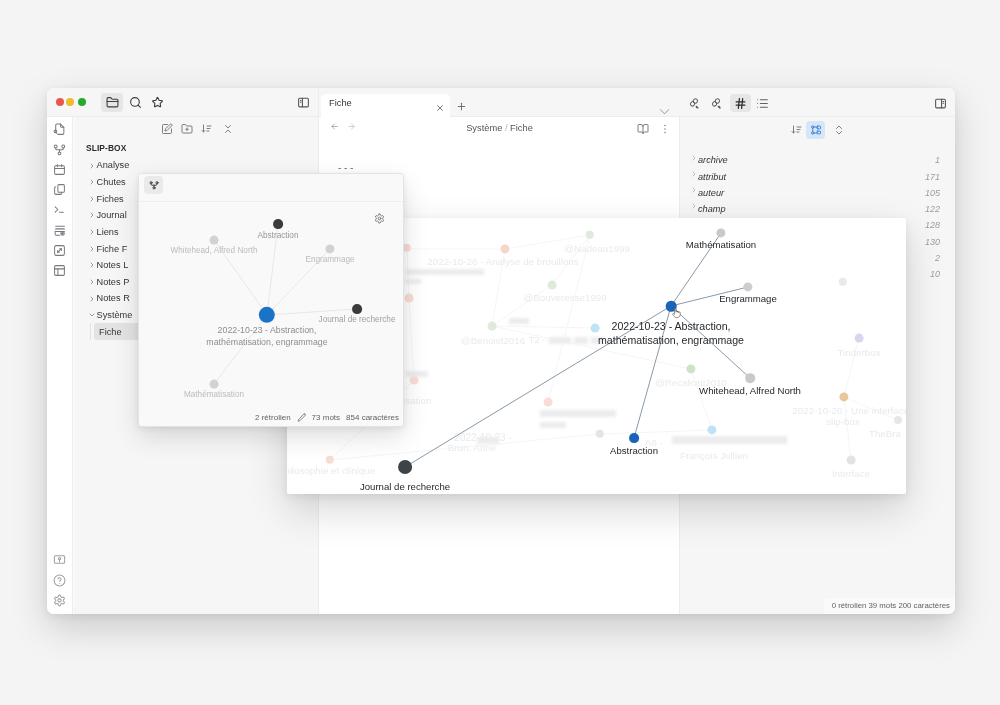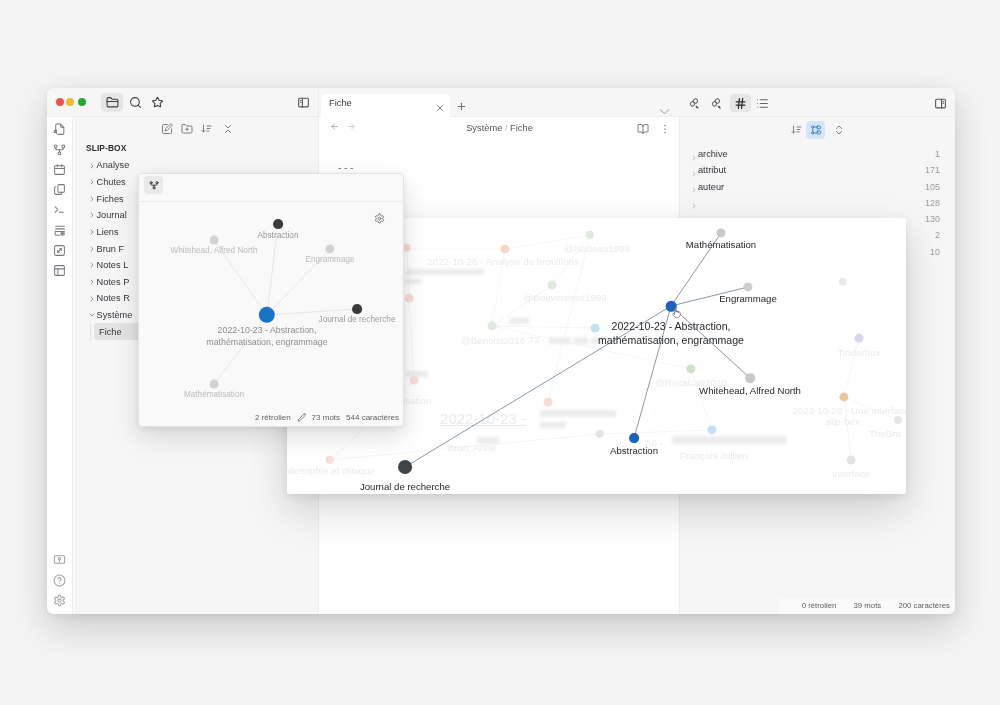--- a/index.html
+++ b/index.html
@@ -62,28 +62,28 @@
   .right{position:absolute;left:632px;top:29px;width:276px;height:497px;background:#f6f6f6;border-left:1px solid #ededed;}
   .rtabbar{position:absolute;left:0;top:-29px;width:276px;height:29px;background:#f6f6f6;border-bottom:1px solid #ededed;}
   .rtab{position:absolute;top:6px;width:21px;height:18px;border-radius:4px;
         display:flex;align-items:center;justify-content:center;}
   .rtab.active{background:#e6e6e6;}
   .r-tools{position:absolute;left:0;top:0;width:276px;height:26px;}
   .rtool{position:absolute;top:4px;width:19px;height:18px;border-radius:4px;
          display:flex;align-items:center;justify-content:center;}
   .rtool.on{background:#d7e6f7;}
   .taglist{position:absolute;left:0;top:32px;width:276px;}
-  .tagrow{position:relative;height:16.3px;display:flex;align-items:flex-start;padding-left:10px;}
+  .tagrow{position:relative;height:16.3px;display:flex;align-items:flex-end;padding-left:10px;font-style:italic;}
   .tagrow .chev{position:absolute;left:10px;top:4.5px;width:8px;height:8px;}
   .tagrow .tname{margin-left:8px;font-size:9.2px;color:#31343a;}
   .tagrow .tcount{position:absolute;right:16px;font-size:9px;color:#9a9da2;}
 
   
   .statusbar{position:absolute;right:0;bottom:0;padding:3px 5px 4px 8px;font-size:7.8px;color:#5e6167;background:#fafafa;border-top-left-radius:4px;}
-  .statusbar span{margin-left:15px;}
+  .statusbar span{margin-left:0;}
 
   
   .pop{position:absolute;background:#f9f9f9;border:1px solid #e3e3e3;border-radius:4px;
        box-shadow:0 10px 26px rgba(0,0,0,.13),0 2px 6px rgba(0,0,0,.07);overflow:hidden;}
   .pop-small{left:138px;top:173px;width:266px;height:254px;}
   .pop-hdr{position:absolute;left:0;top:0;width:100%;height:28px;border-bottom:1px solid #ededed;background:#f9f9f9;}
   .pop-hdr .hb{position:absolute;left:5px;top:2px;width:19px;height:18px;border-radius:4px;background:#eaeaea;display:flex;align-items:center;justify-content:center;}
   .graphbody{position:absolute;left:0;top:28px;right:0;bottom:0;overflow:hidden;}
   .pop-foot{position:absolute;left:0;bottom:0;width:100%;height:17px;display:flex;align-items:center;justify-content:flex-end;padding-right:4px;font-size:8.0px;color:#5e6167;gap:6px;background:#f9f9f9;}
   .gear{position:absolute;right:18px;top:8px;width:11px;height:11px;}
@@ -279,21 +279,21 @@
           <div class="trow">
             <svg class="chev" viewBox="0 0 24 24" fill="none" stroke="#80838a" stroke-width="2.4" stroke-linecap="round" stroke-linejoin="round">
               <path d="m9 18 6-6-6-6"></path>
             </svg>
             <span class="lbl">Liens</span>
           </div>
           <div class="trow">
             <svg class="chev" viewBox="0 0 24 24" fill="none" stroke="#80838a" stroke-width="2.4" stroke-linecap="round" stroke-linejoin="round">
               <path d="m9 18 6-6-6-6"></path>
             </svg>
-            <span class="lbl">Brun F</span>
+            <span class="lbl">Fiche F</span>
           </div>
           <div class="trow">
             <svg class="chev" viewBox="0 0 24 24" fill="none" stroke="#80838a" stroke-width="2.4" stroke-linecap="round" stroke-linejoin="round">
               <path d="m9 18 6-6-6-6"></path>
             </svg>
             <span class="lbl">Notes L</span>
           </div>
           <div class="trow">
             <svg class="chev" viewBox="0 0 24 24" fill="none" stroke="#80838a" stroke-width="2.4" stroke-linecap="round" stroke-linejoin="round">
               <path d="m9 18 6-6-6-6"></path>
@@ -473,20 +473,27 @@
             </svg>
             <span class="tname">attribut</span>
             <span class="tcount">171</span>
           </div>
           <div class="tagrow">
             <svg class="chev" viewBox="0 0 24 24" fill="none" stroke="#a9acb1" stroke-width="2.4" stroke-linecap="round" stroke-linejoin="round">
               <path d="m9 18 6-6-6-6"></path>
             </svg>
             <span class="tname">auteur</span>
             <span class="tcount">105</span>
+          </div>
+          <div class="tagrow">
+            <svg class="chev" viewBox="0 0 24 24" fill="none" stroke="#a9acb1" stroke-width="2.4" stroke-linecap="round" stroke-linejoin="round">
+              <path d="m9 18 6-6-6-6"></path>
+            </svg>
+            <span class="tname">champ</span>
+            <span class="tcount">122</span>
           </div>
           <div class="tagrow">
             <svg class="chev" viewBox="0 0 24 24" fill="none" stroke="#a9acb1" stroke-width="2.4" stroke-linecap="round" stroke-linejoin="round">
               <path d="m9 18 6-6-6-6"></path>
             </svg>
             <span class="tname"></span>
             <span class="tcount">128</span>
           </div>
           <div class="tagrow">
             <svg class="chev" viewBox="0 0 24 24" fill="none" stroke="#a9acb1" stroke-width="2.4" stroke-linecap="round" stroke-linejoin="round">
@@ -579,21 +586,21 @@
         <div class="glabel" style="left: 427px; top: 232px; font-size: 9.8px; color: rgb(233, 234, 236);">François Jullien</div>
         <div class="glabel" style="left: 367px; top: 219px; font-size: 9.8px; color: rgb(233, 234, 236);">A6 -</div>
         <div class="glabel" style="left: 572px; top: 129px; font-size: 9.8px; color: rgb(233, 234, 236);">Tinderbox</div>
         <div class="glabel" style="left: 575px; top: 187px; font-size: 9.8px; color: rgb(233, 234, 236);">2022-10-20 - Une interface pour</div>
         <div class="glabel" style="left: 556px; top: 198px; font-size: 9.8px; color: rgb(233, 234, 236);">slip-box</div>
         <div class="glabel" style="left: 564px; top: 250px; font-size: 9.8px; color: rgb(233, 234, 236);">Interface</div>
         <div class="glabel" style="left: 185px; top: 224px; font-size: 9.8px; color: rgb(233, 234, 236);">Brun, Anne</div>
         <div class="glabel" style="left: 598px; top: 210px; font-size: 9.8px; color: rgb(233, 234, 236);">TheBra</div>
         <div class="glabel" style="left: 103px; top: 162px; font-size: 9.8px; color: rgb(233, 234, 236);">0-28 -</div>
         <div class="glabel" style="left: 115px; top: 177px; font-size: 9.8px; color: rgb(233, 234, 236);">llectualisation</div>
-        <div class="glabel" style="left: 196px; top: 192px; font-size: 15px; color: rgb(233, 234, 236); text-decoration: underline;">2022-10-23 -</div>
+        <div class="glabel" style="left: 196px; top: 214px; font-size: 10px; color: rgb(233, 234, 236);">2022-10-23 -</div>
         <div class="glabel" style="left: 28px; top: 247px; font-size: 9.8px; color: rgb(233, 234, 236);">-23 - Philosophie et clinique</div>
         <svg class="glines" width="619" height="276">
           <line x1="384" y1="88" x2="434" y2="15" stroke="#8a9aa8" stroke-width="1"></line>
           <line x1="384" y1="88" x2="461" y2="69" stroke="#8a9aa8" stroke-width="1"></line>
           <line x1="384" y1="88" x2="463" y2="160" stroke="#8a9aa8" stroke-width="1"></line>
           <line x1="384" y1="88" x2="347" y2="220" stroke="#8a9aa8" stroke-width="1"></line>
           <line x1="384" y1="88" x2="118" y2="249" stroke="#8a9aa8" stroke-width="1"></line>
         </svg>
         <div class="gnode" style="left: 384px; top: 88px; width: 10.6px; height: 10.6px; background: rgb(27, 99, 184);"></div>
         <div class="glabel" style="left: 384px; top: 101px; font-size: 10.6px; color: rgb(38, 40, 44); line-height: 1.35;">2022-10-23 - Abstraction,<br>mathématisation, engrammage</div>
@@ -651,16 +658,16 @@
         <div class="glabel" style="left: 128px; top: 123px; font-size: 8.8px; color: rgb(138, 141, 146); line-height: 1.35;">2022-10-23 - Abstraction,<br>mathématisation, engrammage</div>
         <div class="gnode" style="left: 75px; top: 182px; width: 8.8px; height: 8.8px; background: rgb(210, 210, 210);"></div>
         <div class="glabel" style="left: 75px; top: 187px; font-size: 8.2px; color: rgb(185, 188, 191); line-height: 1.35;">Mathématisation</div>
       </div>
     <div class="pop-foot">
       <span>2 rétrolien</span>
       <svg width="9" height="9" viewBox="0 0 24 24" fill="none" stroke="#5e6167" stroke-width="2" stroke-linecap="round" stroke-linejoin="round">
           <path d="M21.17 2.83a3 3 0 0 1 0 4.24L7.5 20.74l-4.5 1.26 1.26-4.5L17.93 2.83a3 3 0 0 1 3.24 0z"></path>
         </svg>
       <span>73 mots</span>
-      <span>544 caractères</span>
+      <span>854 caractères</span>
     </div>
   </div>
 </div>
 
 </body></html>

